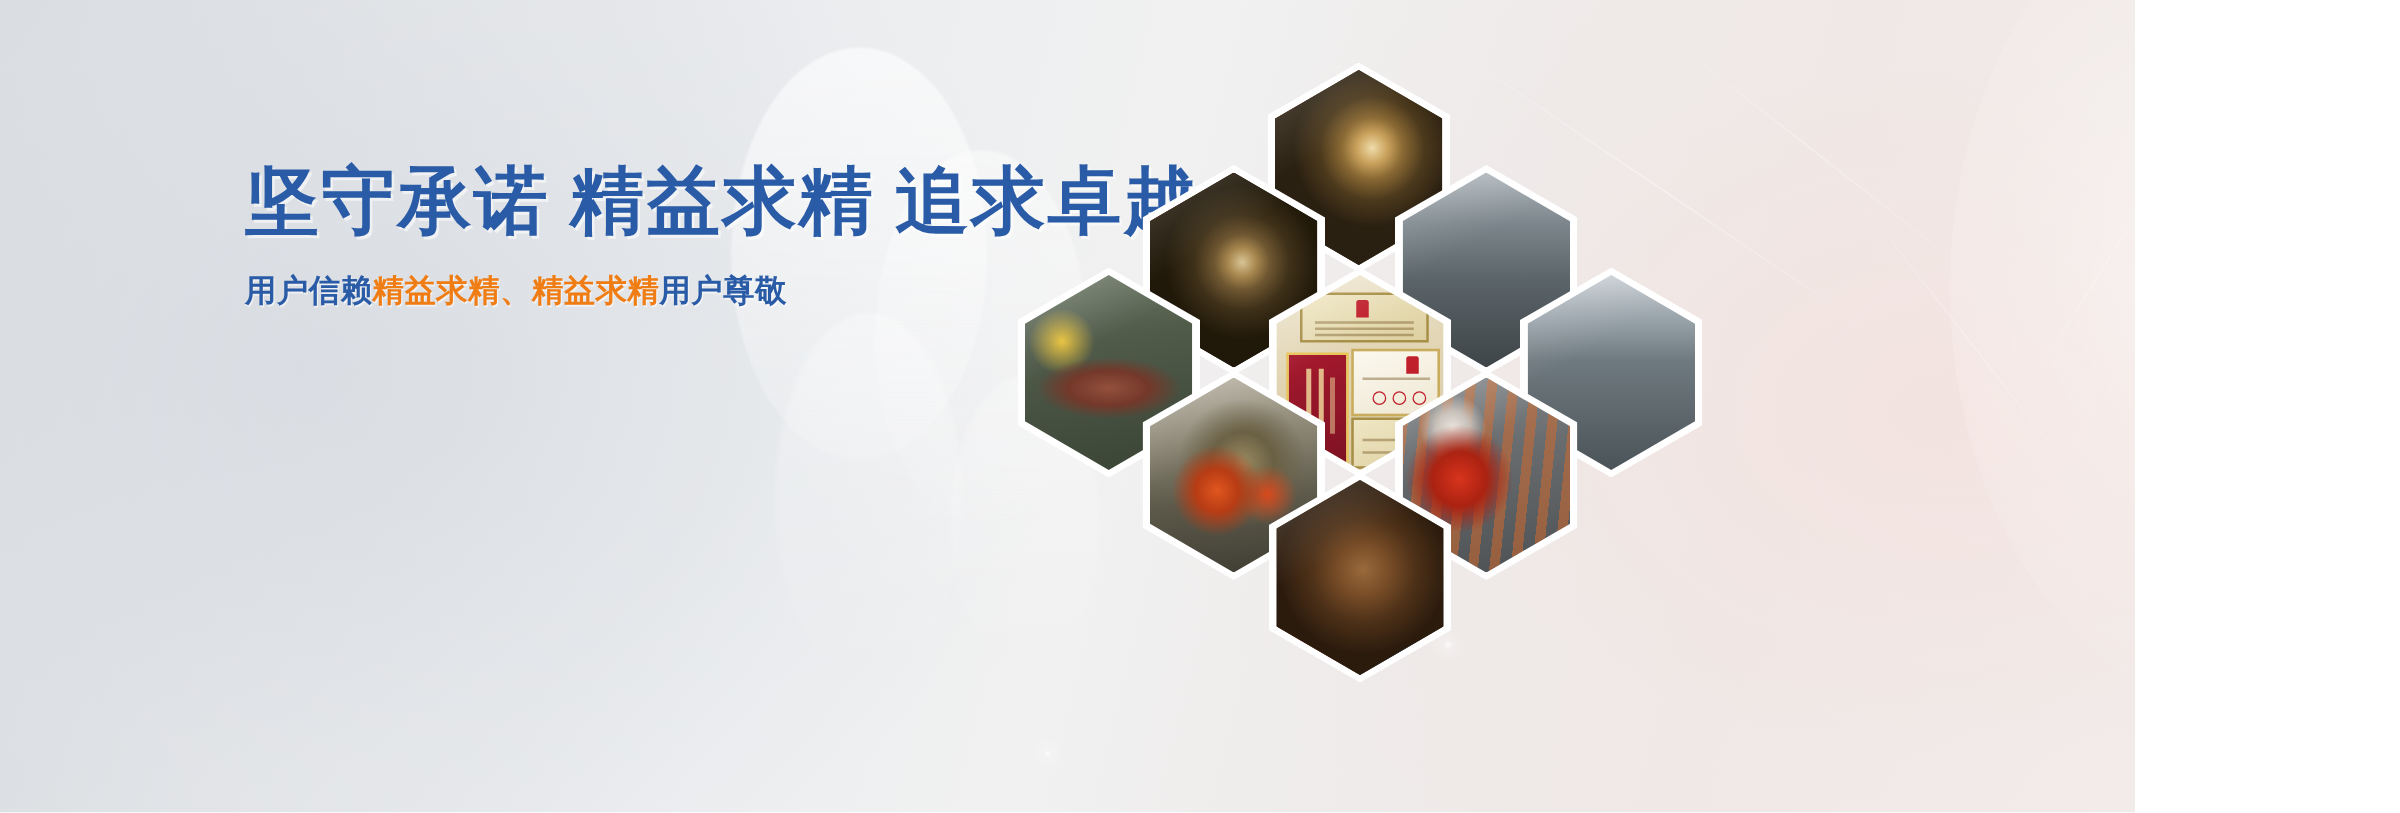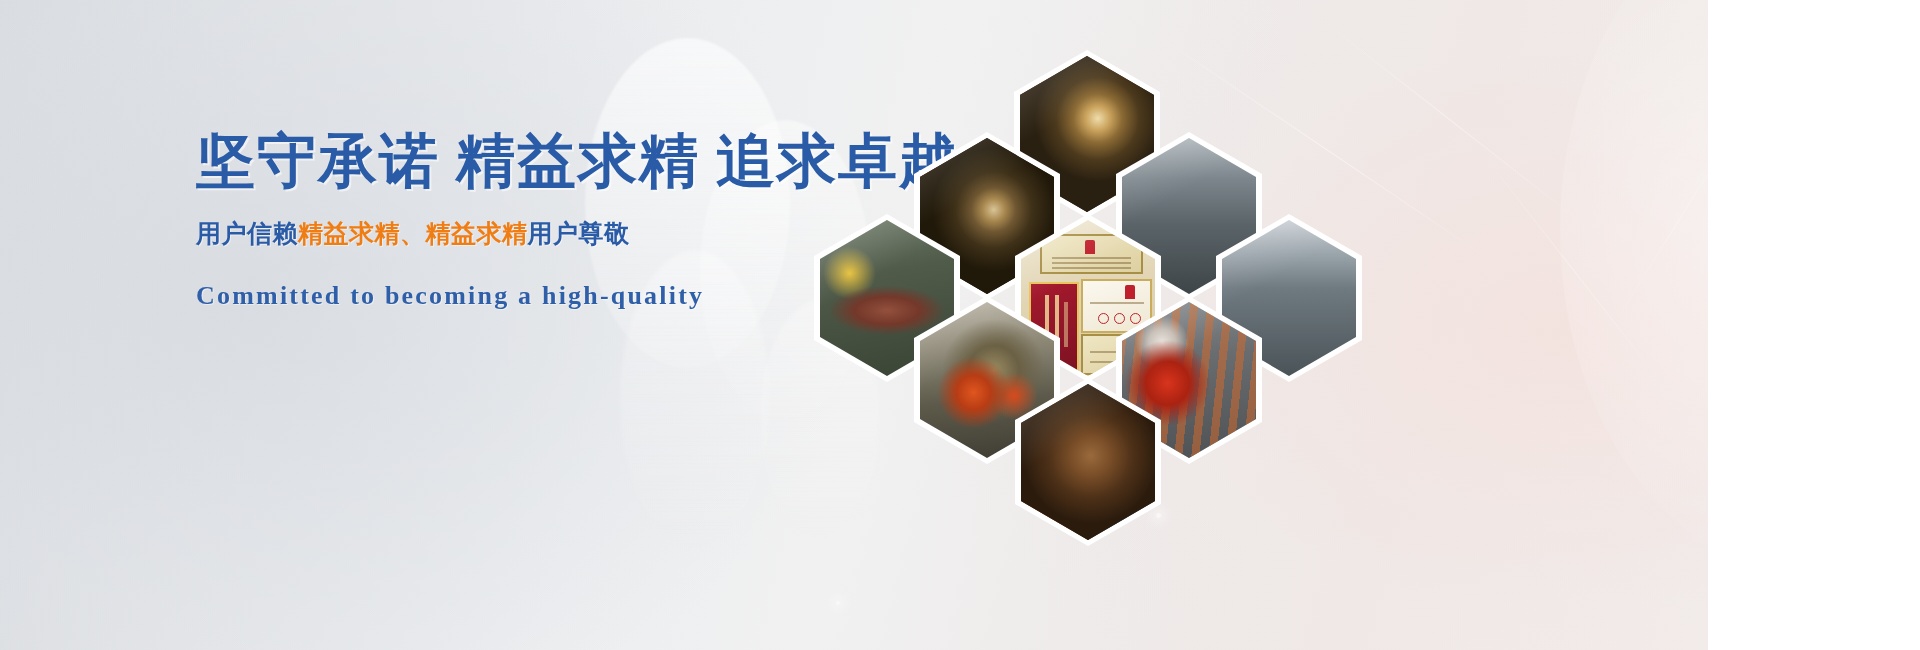--- a/index.html
+++ b/index.html
@@ -172,21 +172,20 @@
   <div class="sparkle" style="left:1877px;top:214px;width:5px;height:5px;opacity:.8;"></div>
   <div class="sparkle" style="left:1156px;top:513px;width:5px;height:5px;opacity:.7;"></div>
   <div class="sparkle" style="left:836px;top:601px;width:4px;height:4px;opacity:.6;"></div>
 
   <div class="copy">
 
     <h1 class="headline"><span>坚守承诺</span><span class="gap"></span><span>精益求精</span><span class="gap"></span><span>追求卓越</span></h1>
 
     <p class="subline"><span class="sub-blue">用户信赖</span><span class="sub-orange">精益求精</span><span class="sub-orange">、</span><span class="sub-orange">精益求精</span><span class="sub-blue">用户尊敬</span></p>
 
-    <p class="english">Committed to becoming a high-quality</p>
   </div>
 
   <div class="collage">
 
     <div class="hex" style="left:244px;top:0px;width:146px;height:168px;">
       <div class="inner">
         <div class="ph ph-turbine2"></div>
         <div class="glare"></div>
       </div>
     </div>

